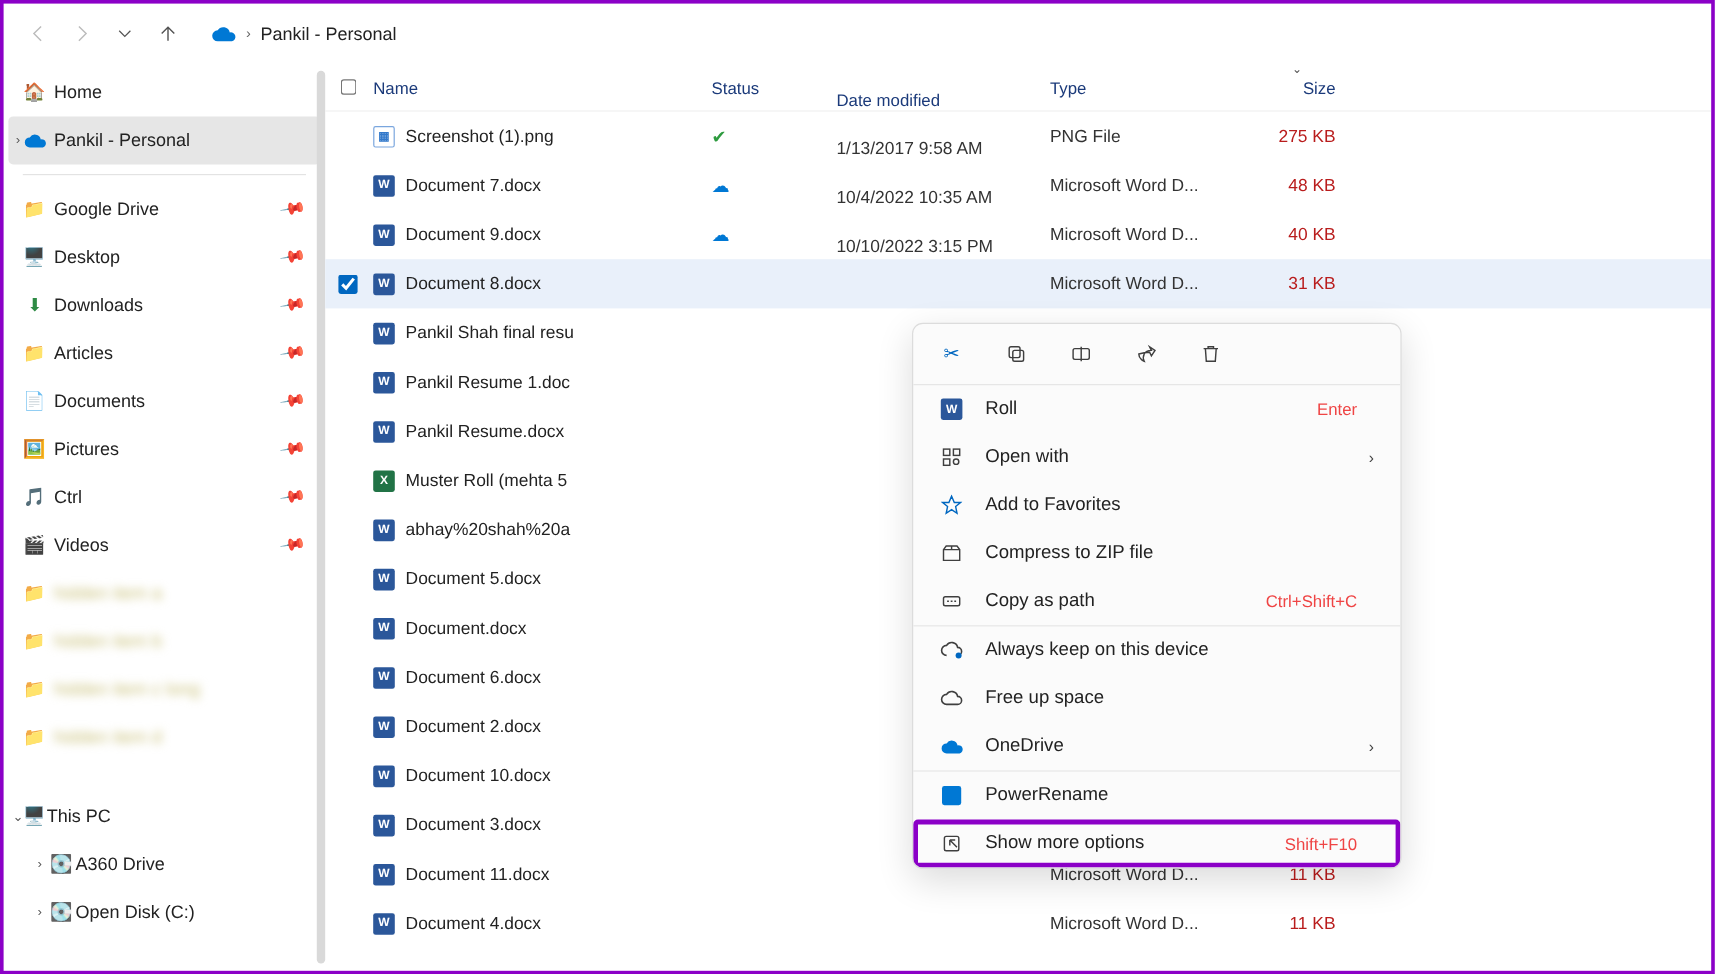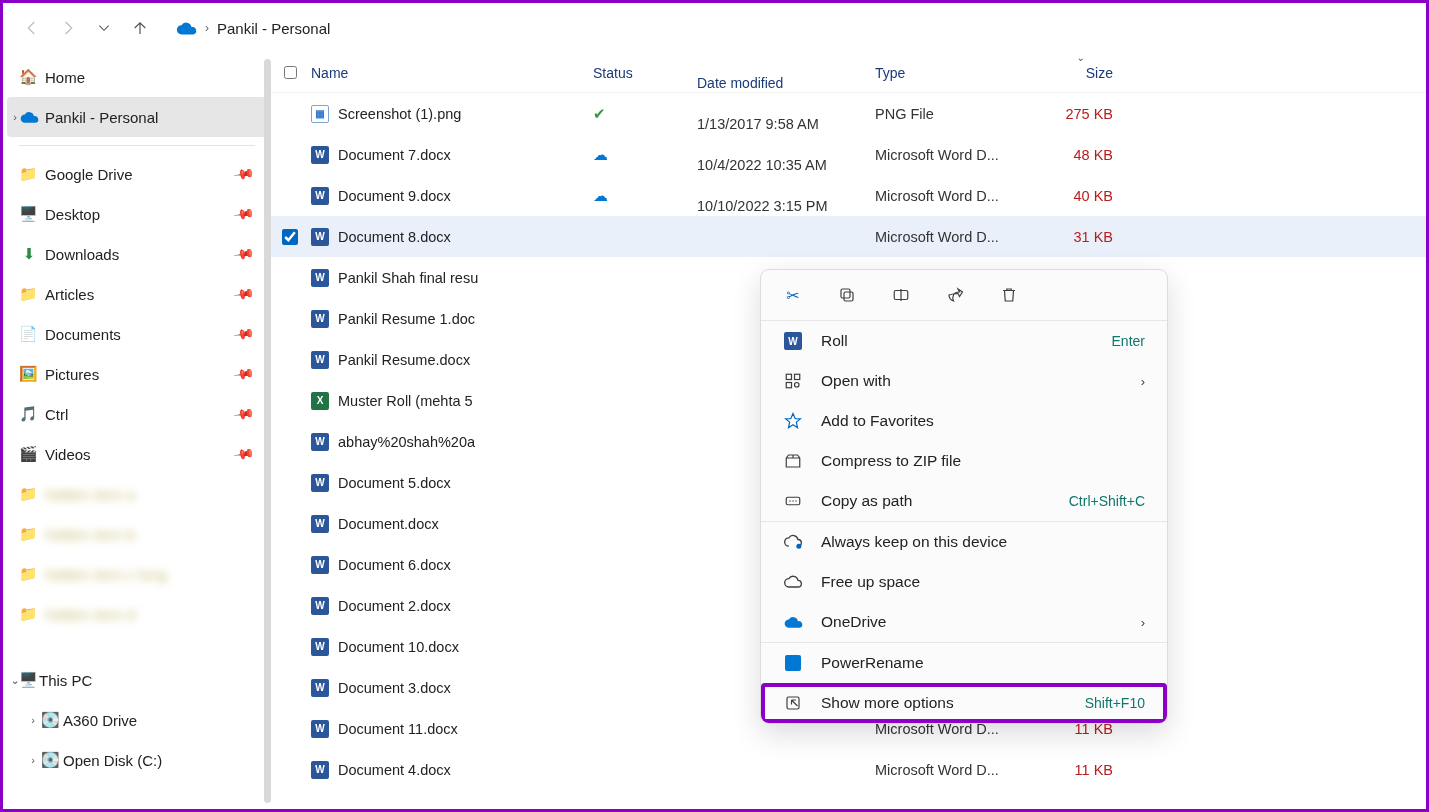--- a/index.html
+++ b/index.html
@@ -51,21 +51,21 @@
 .col-date.cell, .col-type.cell { color:#333; }
 .col-size.cell { color:#b91c1c; }
 
 
 .ctx { position:absolute; left:489px; top:216px; width:408px; background:#fbfbfb; border:1px solid #dcdcdc; border-radius:9px; box-shadow:0 10px 30px rgba(0,0,0,.14); overflow:hidden; }
 .ctx-top { height:50px; display:flex; align-items:center; gap:30px; padding:0 20px; }
 .ctx-top .tb { width:24px; height:24px; color:#3f3f3f; display:flex; align-items:center; justify-content:center; cursor:pointer; }
 .ctx-sep { height:1px; background:#e6e6e6; }
 .ctx-item { height:40px; display:flex; align-items:center; padding:0 22px; gap:18px; font-size:15.5px; color:#222; cursor:pointer; position:relative; }
 .ctx-item .ci { width:20px; color:#3f3f3f; display:flex; align-items:center; justify-content:center; }
-.ctx-item .short { position:absolute; right:22px; color:#0f766e; font-size:14px; }
+.ctx-item .short { position:absolute; right:36px; color:#ef4444; font-size:14px; }
 .ctx-item .sub { position:absolute; right:22px; color:#444; font-size:13px; }
 .ctx-item.highlight { outline:4px solid #8b00c7; outline-offset:-4px; border-radius:4px; }
 
 svg { display:block; }
 </style>
 </head>
 <body>
 
 <div class="topbar">
   <div class="nav-btn disabled">

